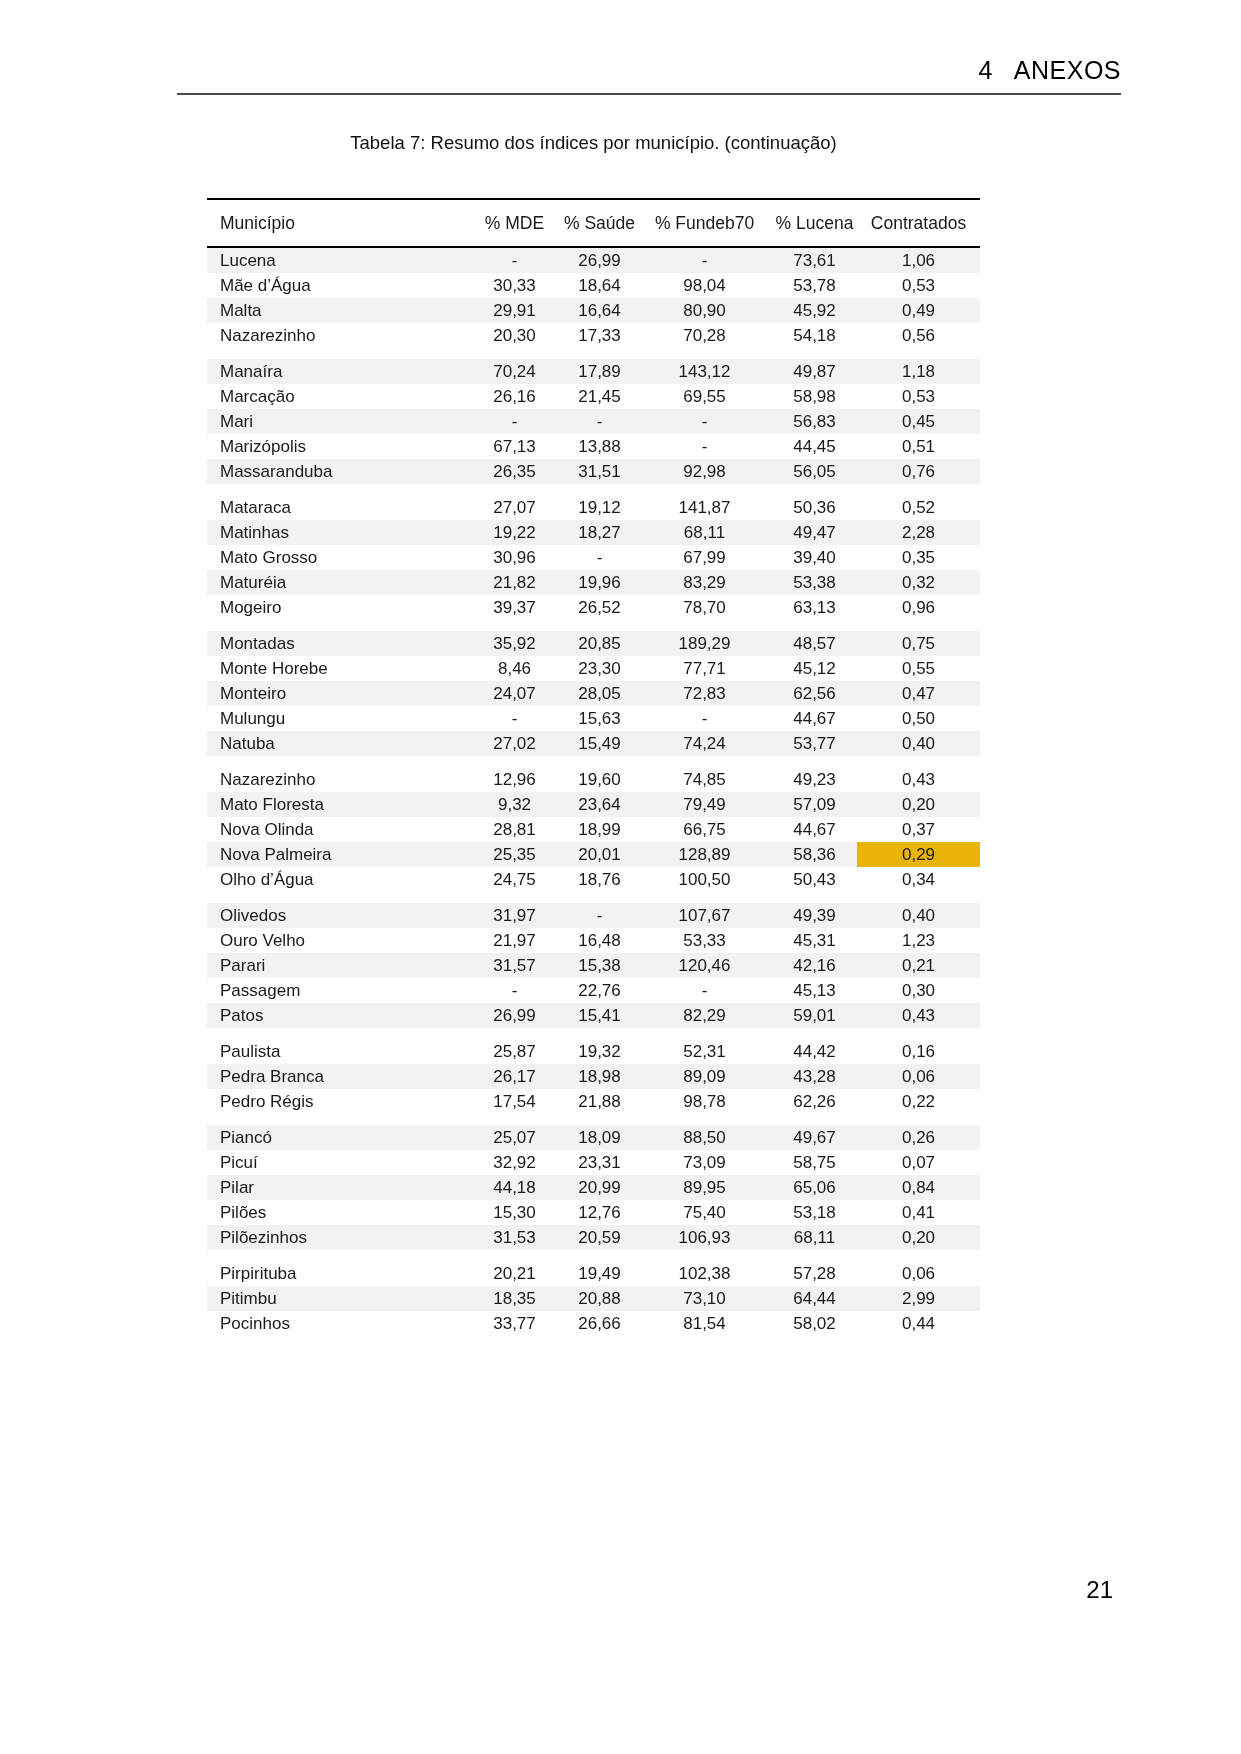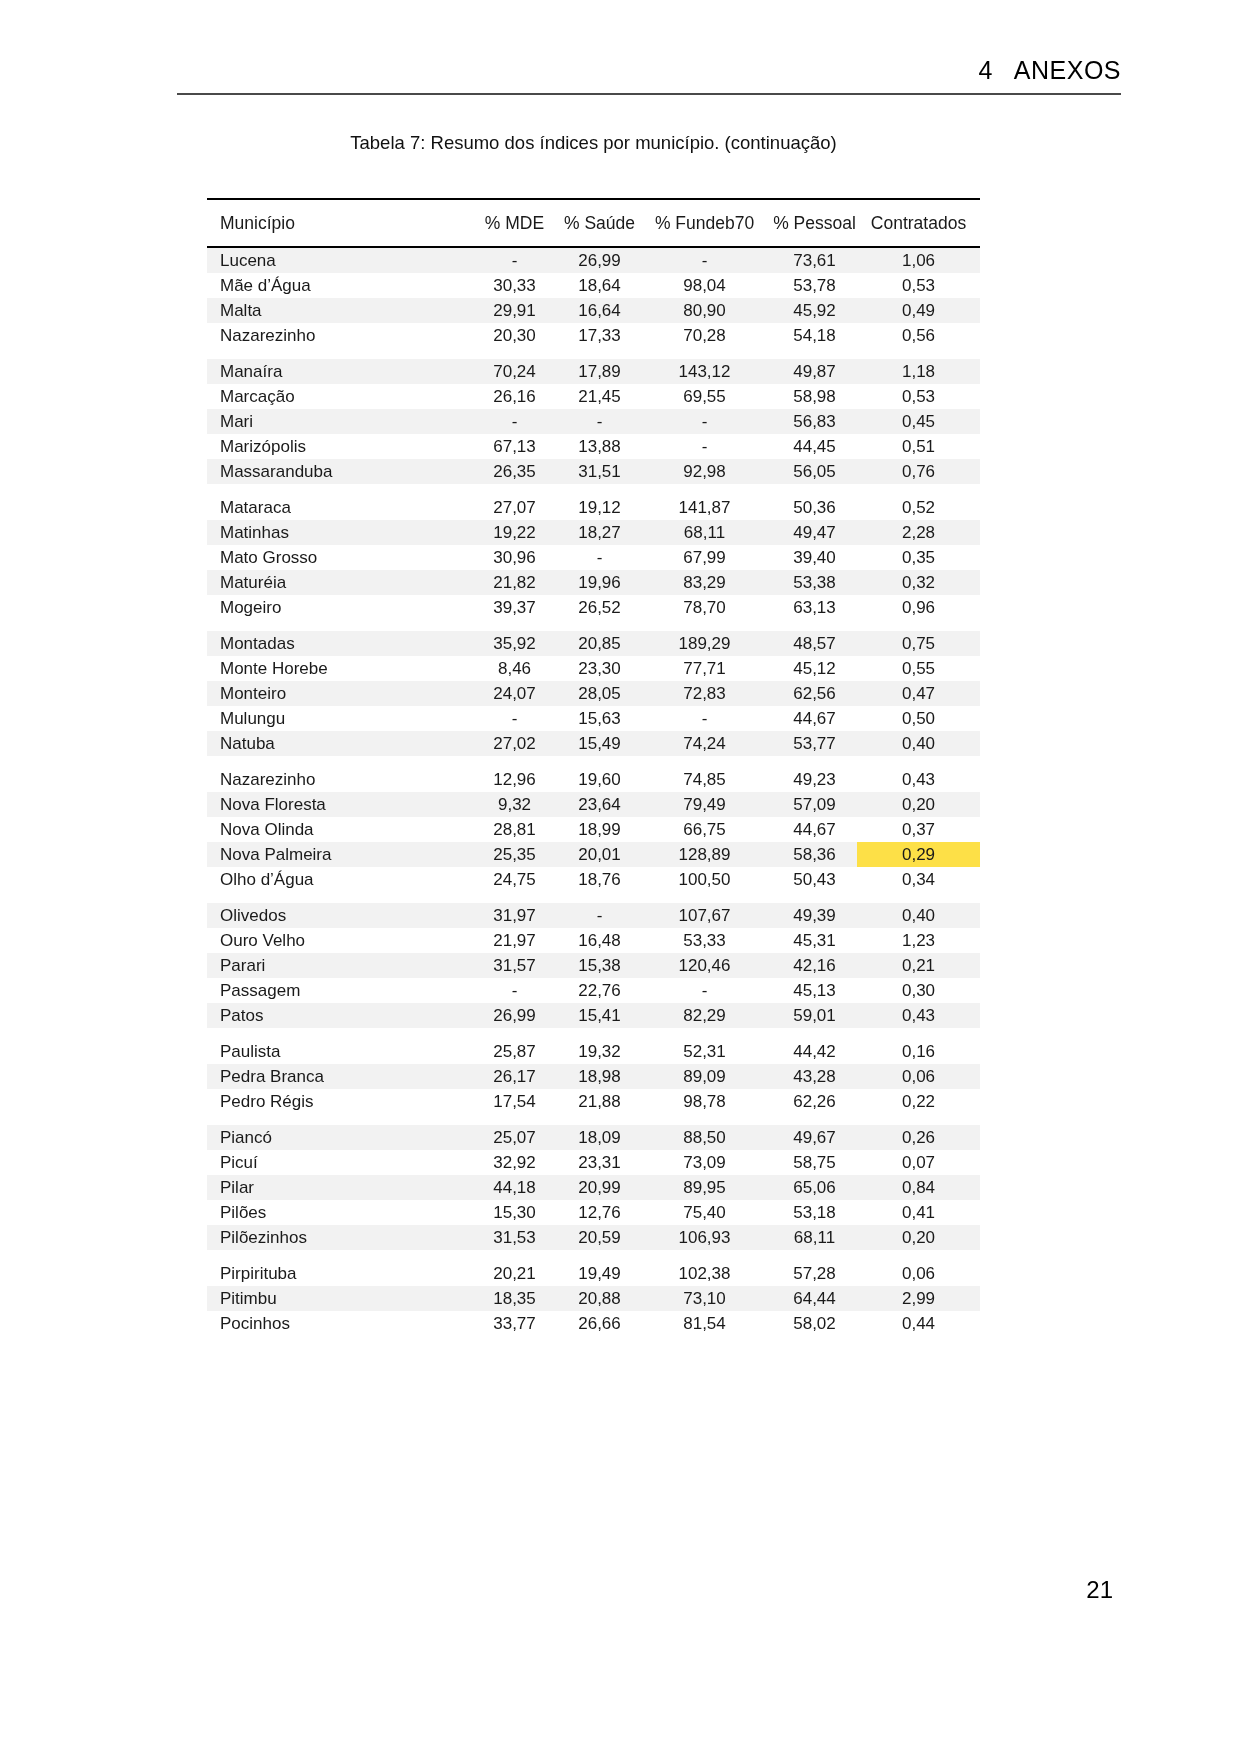--- a/index.html
+++ b/index.html
@@ -101,21 +101,21 @@
       <col class="c-fundeb">
       <col class="c-pessoal">
       <col class="c-contratados">
     </colgroup>
     <thead>
       <tr>
         <th class="name">Município</th>
         <th class="num">% MDE</th>
         <th class="num">% Saúde</th>
         <th class="num">% Fundeb70</th>
-        <th class="num">% Pessoal</th>
+        <th class="num">% Lucena</th>
         <th class="num">Contratados</th>
       </tr>
     </thead>
     <tbody id="table-body">
         <tr>
           <td class="name" style="background: rgb(242, 242, 242);">Lucena</td>
           <td class="num" style="background: rgb(242, 242, 242);">-</td>
           <td class="num" style="background: rgb(242, 242, 242);">26,99</td>
           <td class="num" style="background: rgb(242, 242, 242);">-</td>
           <td class="num" style="background: rgb(242, 242, 242);">73,61</td>
@@ -279,42 +279,42 @@
         </tr>
         <tr>
           <td class="name">Nazarezinho</td>
           <td class="num">12,96</td>
           <td class="num">19,60</td>
           <td class="num">74,85</td>
           <td class="num">49,23</td>
           <td class="num">0,43</td>
         </tr>
         <tr>
-          <td class="name" style="background: rgb(242, 242, 242);">Nova Floresta</td>
+          <td class="name" style="background: rgb(242, 242, 242);">Mato Floresta</td>
           <td class="num" style="background: rgb(242, 242, 242);">9,32</td>
           <td class="num" style="background: rgb(242, 242, 242);">23,64</td>
           <td class="num" style="background: rgb(242, 242, 242);">79,49</td>
           <td class="num" style="background: rgb(242, 242, 242);">57,09</td>
           <td class="num" style="background: rgb(242, 242, 242);">0,20</td>
         </tr>
         <tr>
           <td class="name">Nova Olinda</td>
           <td class="num">28,81</td>
           <td class="num">18,99</td>
           <td class="num">66,75</td>
           <td class="num">44,67</td>
           <td class="num">0,37</td>
         </tr>
         <tr>
           <td class="name" style="background: rgb(242, 242, 242);">Nova Palmeira</td>
           <td class="num" style="background: rgb(242, 242, 242);">25,35</td>
           <td class="num" style="background: rgb(242, 242, 242);">20,01</td>
           <td class="num" style="background: rgb(242, 242, 242);">128,89</td>
           <td class="num" style="background: rgb(242, 242, 242);">58,36</td>
-          <td class="num" style="background: #fde047;">0,29</td>
+          <td class="num" style="background: #eab308;">0,29</td>
         </tr>
         <tr>
           <td class="name">Olho d’Água</td>
           <td class="num">24,75</td>
           <td class="num">18,76</td>
           <td class="num">100,50</td>
           <td class="num">50,43</td>
           <td class="num">0,34</td>
         </tr>
         <tr class="gap">

